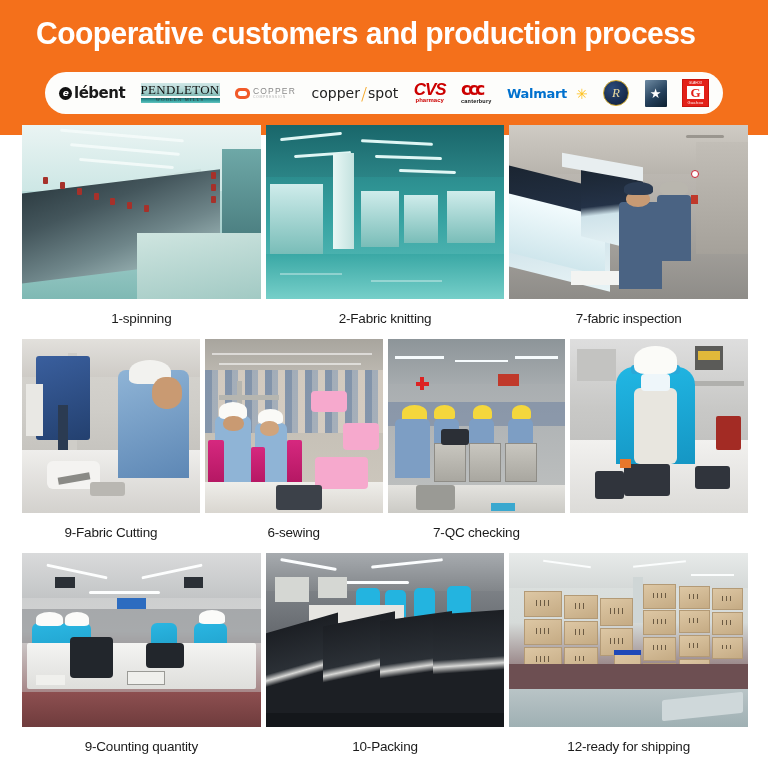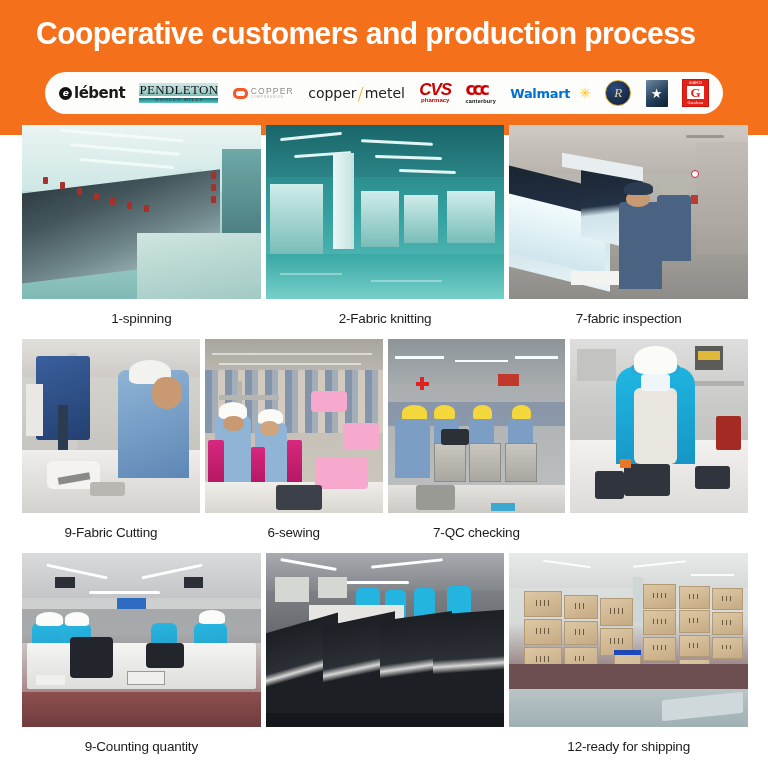--- a/index.html
+++ b/index.html
@@ -67,21 +67,21 @@
   .lg-copper .c1{ font-size:8.5px; letter-spacing:1.2px; color:#8a8a8a; }
   .lg-copper .c2{ font-size:3.5px; letter-spacing:0.6px; color:#b5b5b5; margin-top:1px;}
   .lg-cw{ font-size:14px; color:#222; font-family:"DejaVu Sans", sans-serif; display:flex;align-items:center;}
   .lg-cw .slash{ color:#F5A623; font-size:18px; margin:0 1px; font-weight:300;}
   .lg-cvs{ text-align:center; line-height:0.92; }
   .lg-cvs .v1{ font-size:17px; font-weight:bold; color:#CC0000; font-style:italic; letter-spacing:-1px;}
   .lg-cvs .v2{ font-size:6px; color:#CC0000; font-weight:bold; }
   .lg-cant{ text-align:left; line-height:1; }
   .lg-cant .k{ font-size:17px; font-weight:bold; color:#CC0000; letter-spacing:-3px; font-family:"DejaVu Sans", sans-serif;}
   .lg-cant .n{ font-size:5.5px; font-weight:bold; color:#111; letter-spacing:0.2px; margin-top:1px;}
-  .lg-walmart{ display:flex; align-items:flex-start; gap:9px; }
+  .lg-walmart{ display:flex; align-items:flex-end; gap:9px; }
   .lg-walmart .w{ font-size:13px; font-weight:bold; color:#0071CE; font-family:"DejaVu Sans", sans-serif; letter-spacing:-0.3px;}
   .lg-walmart .spark{ color:#FFC220; font-size:14px; line-height:1; }
   .lg-r{ width:26px;height:26px;border-radius:50%;
     background:radial-gradient(circle at 35% 30%, #2b4a7a, #16294a 70%);
     border:1.5px solid #C9A227; display:flex;align-items:center;justify-content:center;
     color:#e8d9a0; font-size:13px; font-style:italic; font-family:"Liberation Serif", serif;}
   .lg-star{ width:22px;height:27px;
     background:linear-gradient(145deg,#6f8ba3,#25415c 55%,#0d2030);
     display:flex;align-items:center;justify-content:center;
     border-radius:1px; }
@@ -311,21 +311,21 @@
             <span class="c1" style="display:block">COPPER</span>
             <span class="c2" style="display:block">COMPRESSION</span>
           </span>
         </div>
       </div>
 
       <div class="logo">
         <div class="lg-cw">
           <span>copper</span>
           <span class="slash">/</span>
-          <span>metel</span>
+          <span>spot</span>
         </div>
       </div>
 
       <div class="logo">
         <div class="lg-cvs">
           <div class="v1">CVS</div>
           <div class="v2">pharmacy</div>
         </div>
       </div>
 
@@ -574,20 +574,21 @@
           <div class="ly op" style="left:50%;top:21%;width:9%;height:16%"></div>
           <div class="ly op" style="left:62%;top:20%;width:9%;height:17%"></div>
           <div class="ly op" style="left:76%;top:19%;width:10%;height:18%"></div>
           <div class="ly tbl"></div>
           <div class="ly stack" style="left:0%;top:40%;width:30%;height:60%;transform:skewY(-16deg)"></div>
           <div class="ly stack" style="left:24%;top:38%;width:30%;height:62%;transform:skewY(-12deg)"></div>
           <div class="ly stack" style="left:48%;top:36%;width:30%;height:64%;transform:skewY(-8deg)"></div>
           <div class="ly stack" style="left:70%;top:34%;width:32%;height:66%;transform:skewY(-4deg)"></div>
           <div class="ly" style="left:0;bottom:0;width:100%;height:8%;background:#14171b"></div>
         </div>
+        <div class="caption">10-Packing</div>
       </div>
 
 
       <div class="cell">
         <div class="photo p12">
           <div class="ly ceil"></div>
           <div class="ly tube" style="left:14%;top:6%;width:20%;transform:rotate(8deg)"></div>
           <div class="ly tube" style="left:52%;top:6%;width:22%;transform:rotate(-6deg)"></div>
           <div class="ly tube" style="left:76%;top:12%;width:18%"></div>
           <div class="ly" style="left:52%;top:14%;width:4%;height:26%;background:#cfd6d6"></div>

